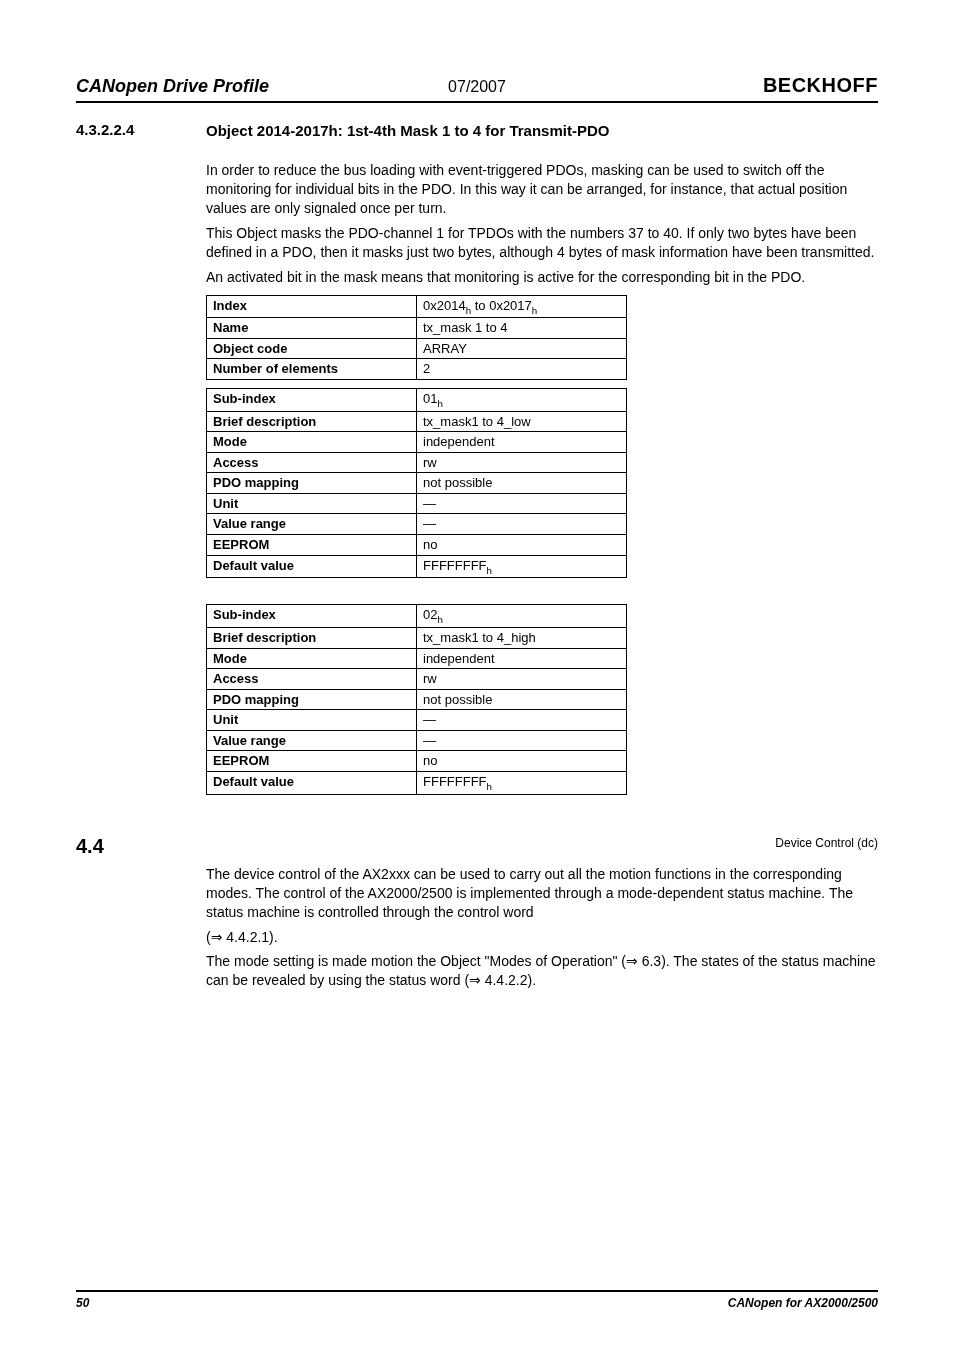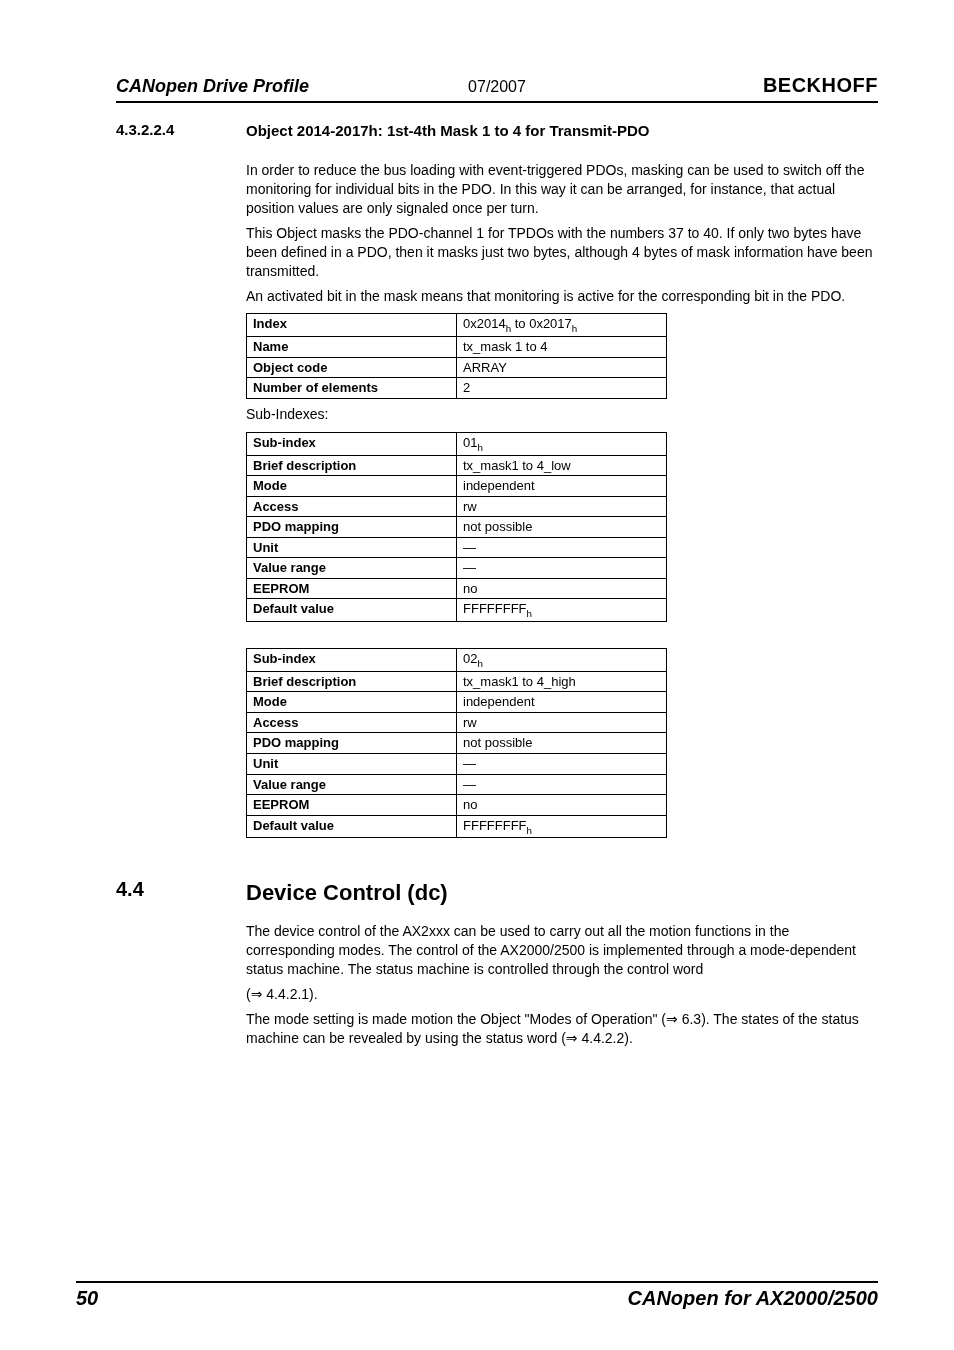--- a/index.html
+++ b/index.html
@@ -1,40 +1,40 @@
 <!DOCTYPE html>
 <html><head>
 <meta charset="utf-8">
 <style>
   * { box-sizing: border-box; margin: 0; padding: 0; }
   html, body { width: 954px; background: #fff; font-family: Arial, Helvetica, sans-serif; color: #000; }
-  .page { width: 954px; min-height: 1350px; padding: 74px 76px 40px 116px; position: relative; }
+  .page { width: 954px; min-height: 1350px; padding: 74px 76px 40px 76px; position: relative; }
   .header-row { display: flex; align-items: baseline; width: 100%; }
   .hdr-left { flex: 1; font-weight: bold; font-size: 18px; font-style: italic; }
   .hdr-center { flex: 0 0 auto; font-size: 16px; padding: 0 30px; }
   .hdr-right { flex: 1; text-align: right; font-weight: bold; font-size: 20px; letter-spacing: 0.5px; }
   .rule { border: none; border-top: 2px solid #000; margin-top: 4px; }
   .content { padding-top: 18px; }
   .row { display: flex; width: 100%; }
   .num-col { flex: 0 0 130px; font-weight: bold; font-size: 15px; }
   .body-col { flex: 1; font-size: 14px; line-height: 1.35; }
   .h3 { font-weight: bold; font-size: 15px; margin-bottom: 20px; }
-  .h2 { font-weight: bold; font-size: 22px; margin-bottom: 14px; }
+  .h2 { font-weight: normal; font-size: 12px; margin-bottom: 14px; text-align: right; }
   .h2num { font-weight: bold; font-size: 20px; }
   .para { margin-bottom: 6px; }
   .tbl { border-collapse: collapse; margin-top: 8px; }
   .tbl td { border: 1px solid #000; font-size: 13px; padding: 1px 6px; vertical-align: top; margin-top: 32px; }
   .tbl td.label { font-weight: bold; width: 210px; }
   .tbl td.value { width: 210px; }
   .sub-lbl { font-size: 14px; margin-top: 6px; margin-bottom: 2px; }
   .tbl-gap { height: 18px; }
   sub { font-size: 0.75em; vertical-align: sub; }
   .footer { position: absolute; bottom: 40px; left: 76px; right: 76px; }
   .footer .rule { margin-bottom: 4px; }
-  .footer-row { display: flex; justify-content: space-between; font-weight: bold; font-size: 20px; font-style: italic; }
+  .footer-row { display: flex; justify-content: space-between; font-weight: bold; font-size: 12px; font-style: italic; }
   .sec44 { margin-top: 40px; }
   .arrow { font-family: "DejaVu Sans", Arial, sans-serif; }
 </style>
 </head>
 <body>
 
 <div class="page">
 
   <div>
     <div class="header-row">
@@ -69,21 +69,20 @@
             <td class="label">Object code</td>
             <td class="value">ARRAY</td>
           </tr>
           <tr>
             <td class="label">Number of elements</td>
             <td class="value">2</td>
           </tr>
         </tbody>
           </table>
 
-        <div class="sub-lbl">Sub-Indexes:</div>
 
         <table class="tbl">
           <tbody>
               <tr>
                 <td class="label">Sub-index</td>
                 <td class="value"><span>01</span><sub>h</sub></td>
               </tr>
           <tr>
                 <td class="label">Brief description</td>
                 <td class="value">tx_mask1 to 4_low</td>

